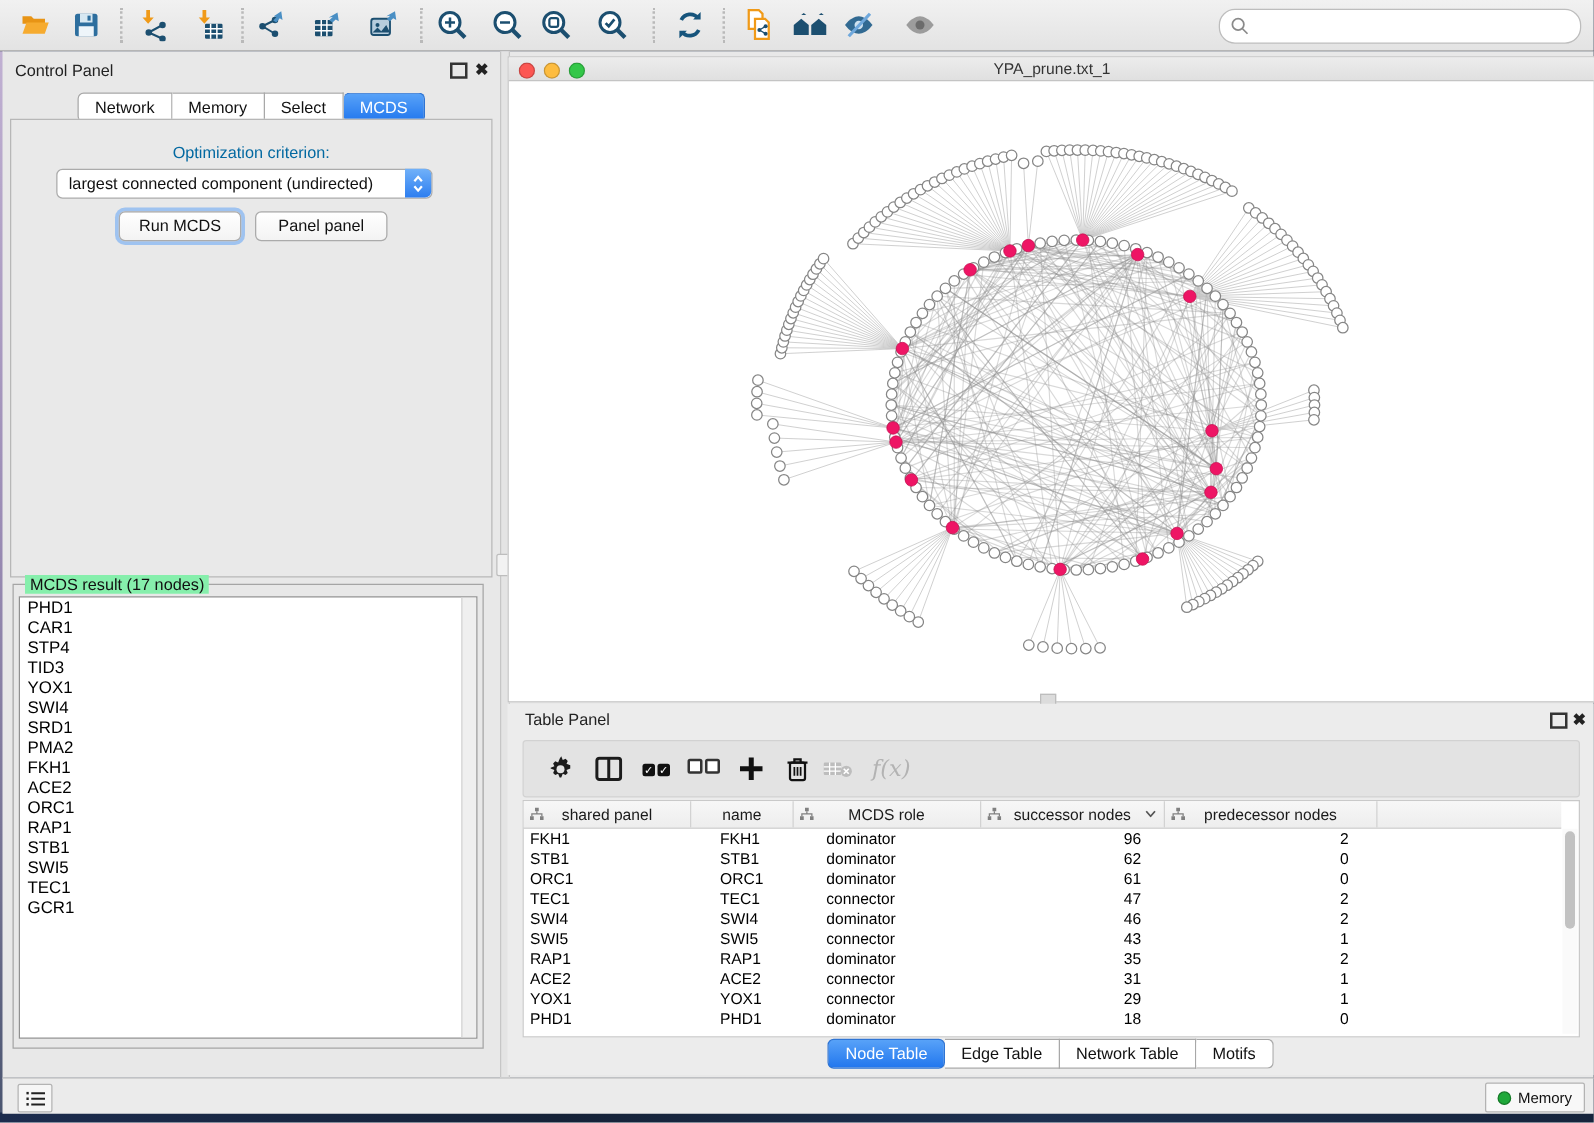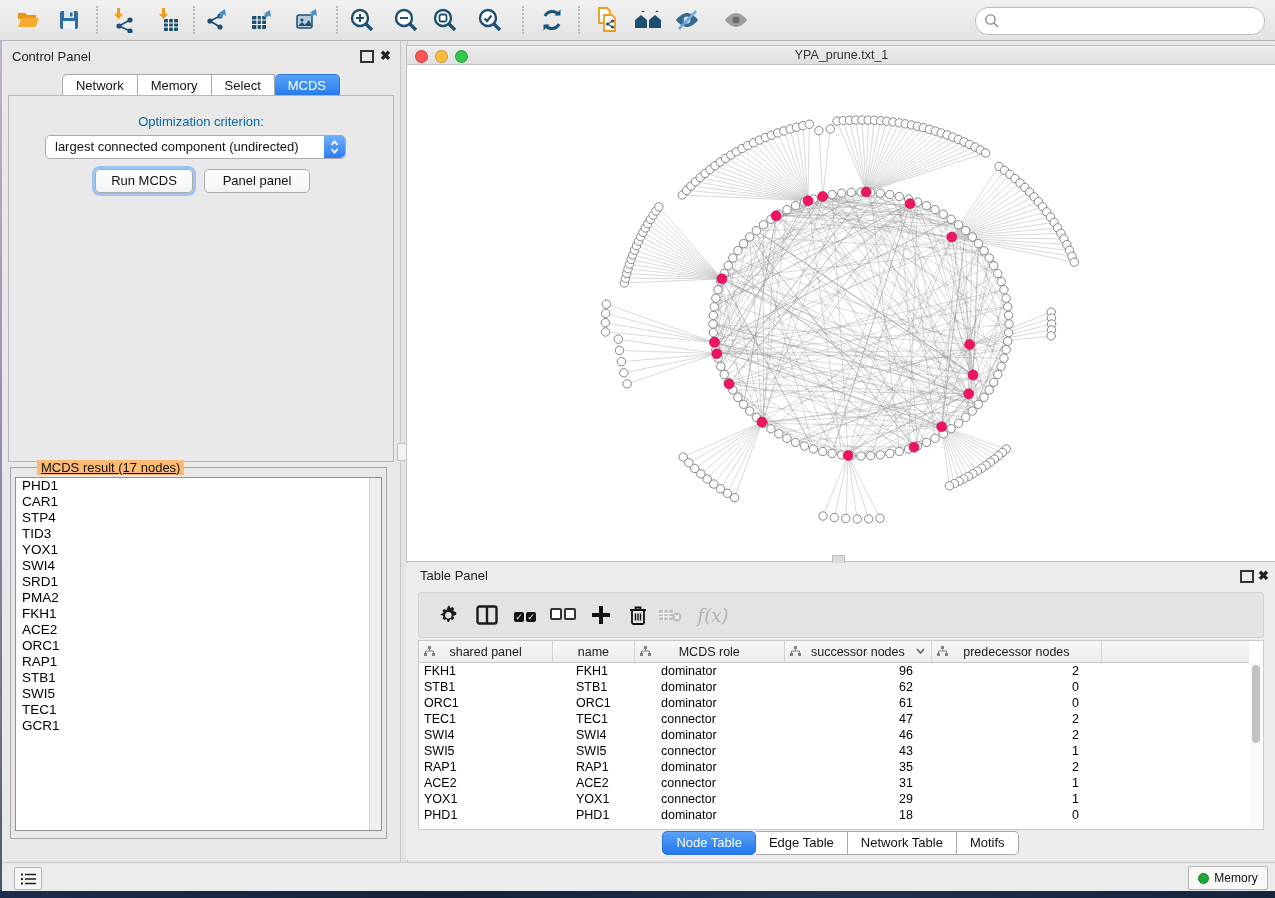--- a/index.html
+++ b/index.html
@@ -34,21 +34,21 @@
   #cp-box{left:6px;top:54px;width:384px;height:365px;border:1px solid #b7b7b7;background:#e9e9e9;}
   #cp-tabs{left:0;top:33px;width:398px;text-align:center;}
   #opt-label{width:100%;text-align:center;top:18px;font-size:13px;color:#0369a1;}
   #criterion{left:36px;top:39px;width:290px;height:22px;background:#fff;border:1px solid #ababab;border-radius:5px;font-size:13px;color:#111;line-height:22px;padding-left:9px;}
   #criterion .stepper{position:absolute;right:0;top:-1px;width:21px;height:23px;border-radius:0 5px 5px 0;background:linear-gradient(#71b1f9,#2d7ef0);display:flex;align-items:center;justify-content:center;}
   .btn{position:absolute;height:22px;background:linear-gradient(#ffffff,#f3f3f3);border:1px solid #ababab;border-radius:5px;font-size:13px;color:#111;text-align:center;line-height:21px;}
   #run-btn{left:86px;top:73px;width:96px;box-shadow:0 0 0 3px rgba(110,170,245,.6);}
   #close-btn{left:195px;top:73px;width:104px;}
   
   #mcds-field{left:8px;top:426px;width:375px;height:370px;border:1px solid #a5a5a5;}
-  #mcds-legend{position:absolute;left:26px;top:-8px;background:#fdba74;padding:0 4px;font-size:13px;color:#111;text-decoration:underline;}
+  #mcds-legend{position:absolute;left:9px;top:-8px;background:#86efac;padding:0 4px;font-size:13px;color:#111;}
   #mcds-list{position:absolute;left:4px;top:9px;width:365px;height:352px;background:#fff;border:1px solid #909090;overflow:hidden;}
   .mcds-item{font-size:13.5px;color:#000;line-height:16px;padding-left:6px;}
   #mcds-scroll{position:absolute;right:0;top:0;width:11px;height:100%;background:#efefef;border-left:1px solid #d4d4d4;}
   
   #vsplit{left:400px;top:41px;width:6px;height:821px;background:#e4e4e4;border-left:1px solid #c6c6c6;border-right:1px solid #c6c6c6;}
   #vsplit-handle{left:397px;top:443px;width:11px;height:16px;background:#f2f2f2;border:1px solid #bdbdbd;border-radius:2px;}
   #hsplit-handle{left:832px;top:555px;width:11px;height:9px;background:#dcdcdc;border:1px solid #bdbdbd;}
   
   #netwin{left:406px;top:45px;width:869px;height:515px;border:1px solid #c2c2c2;background:#fff;}
   #net-titlebar{left:0;top:0;width:100%;height:18px;background:linear-gradient(#ececec,#e0e0e0);border-bottom:1px solid #c4c4c4;}

